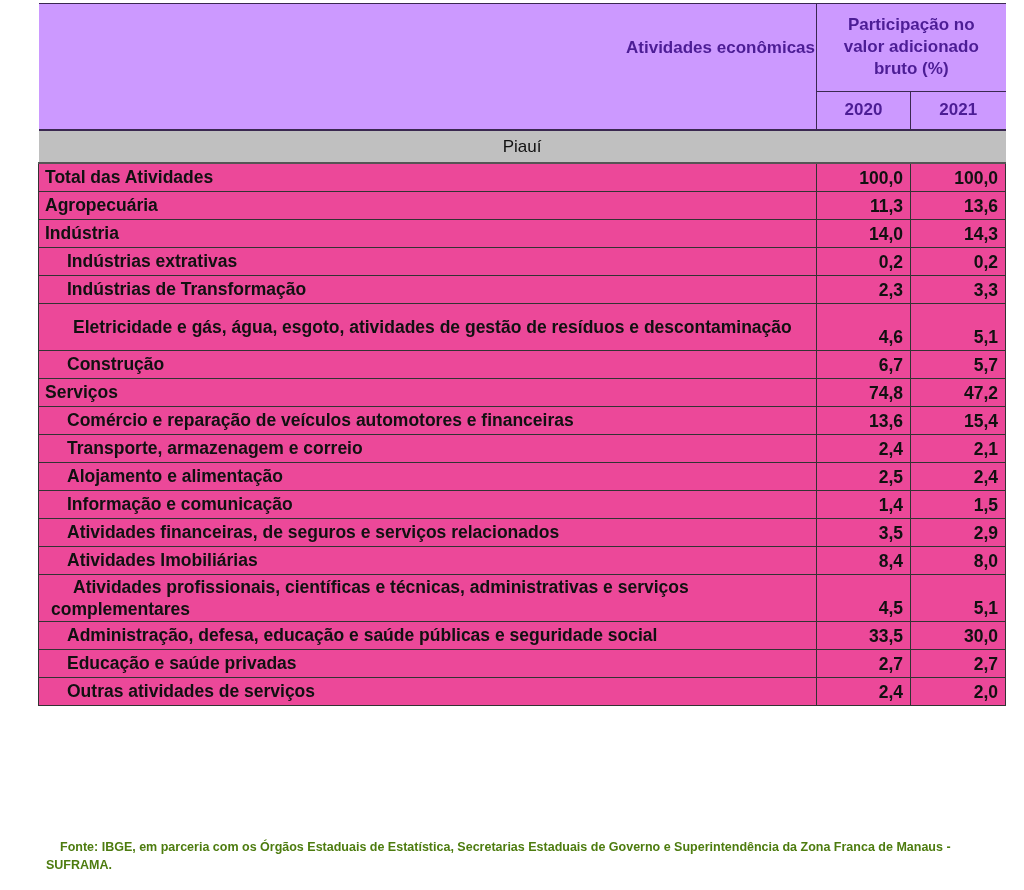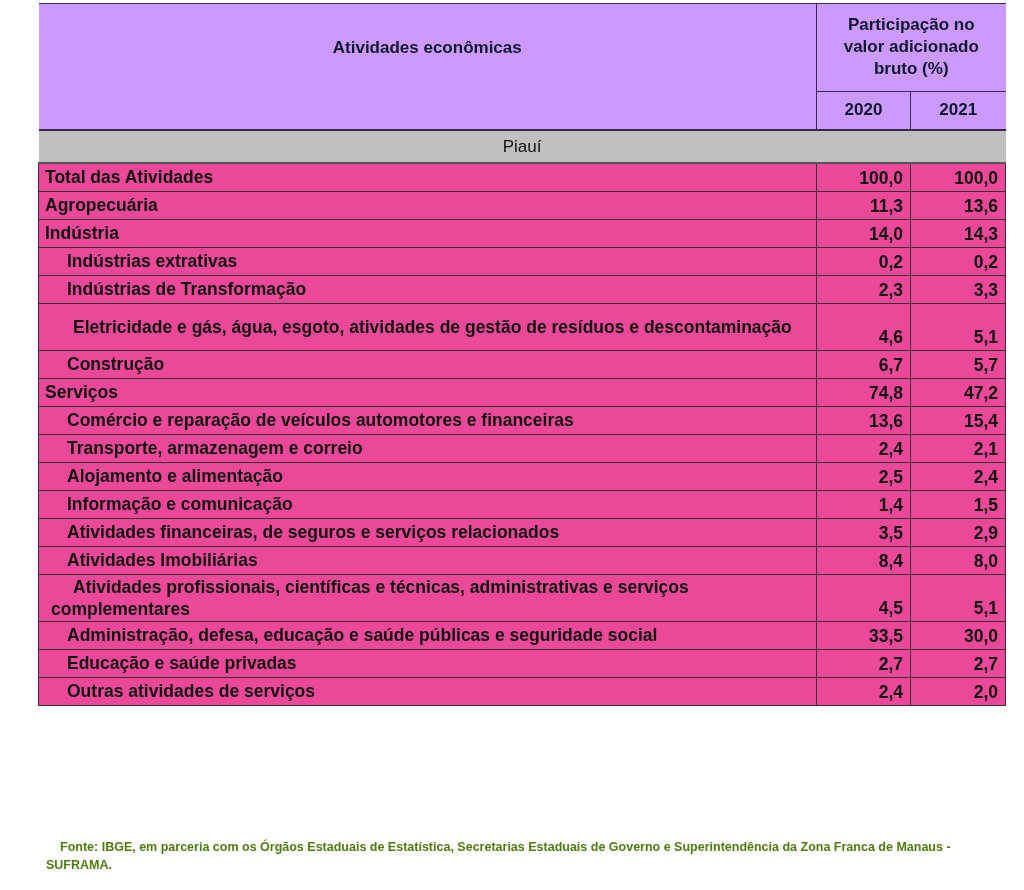--- a/index.html
+++ b/index.html
@@ -7,23 +7,23 @@
            font-family: "Liberation Sans", sans-serif; color: #111; }
     .wrap { position: absolute; left: 38px; top: 3px; width: 967px; }
     .title-bar { background: #800080; color: #ffffff; font-weight: bold;
                  text-align: center; font-size: 16.5px; line-height: 22px;
                  height: 89px; box-sizing: border-box; padding-top: 19px;
                  border-bottom: 2px solid #3d0a4a; }
     table { border-collapse: collapse; width: 967px; table-layout: fixed; }
     col.c-label { width: 778px; }
     col.c-v { width: 94px; }
     col.c-v2 { width: 95px; }
-    .hdr td { background: #cc99ff; font-weight: bold; color: #0f172a; }
+    .hdr td { background: #cc99ff; font-weight: bold; color: #4c1d95; }
     .hdr1 td { height: 86px; border: 1.5px solid #3a2850; font-size: 17px; }
-    .hdr1 td.head-label { text-align: center; vertical-align: middle; border-left: none; }
+    .hdr1 td.head-label { text-align: right; vertical-align: middle; border-left: none; }
     .hdr1 td.head-part { text-align: center; line-height: 22px; border-right: none; }
     .hdr2 td { height: 35px; border: 1.5px solid #3a2850; font-size: 17px; text-align: center; }
     .hdr2 td:first-child { border-left: none; }
     .hdr2 td:last-child { border-right: none; }
     .region td { background: #c0c0c0; text-align: center; font-weight: normal;
                  font-size: 17px; height: 29px; border-top: 2px solid #3a2850;
                  border-bottom: 2px solid #555; }
     .row td { border: 1.5px solid #333; font-size: 17.5px; font-weight: bold;
               height: 28px; padding: 0 6px; box-sizing: border-box; background: #ec4899; }
     .row td.lbl { text-align: left; }

